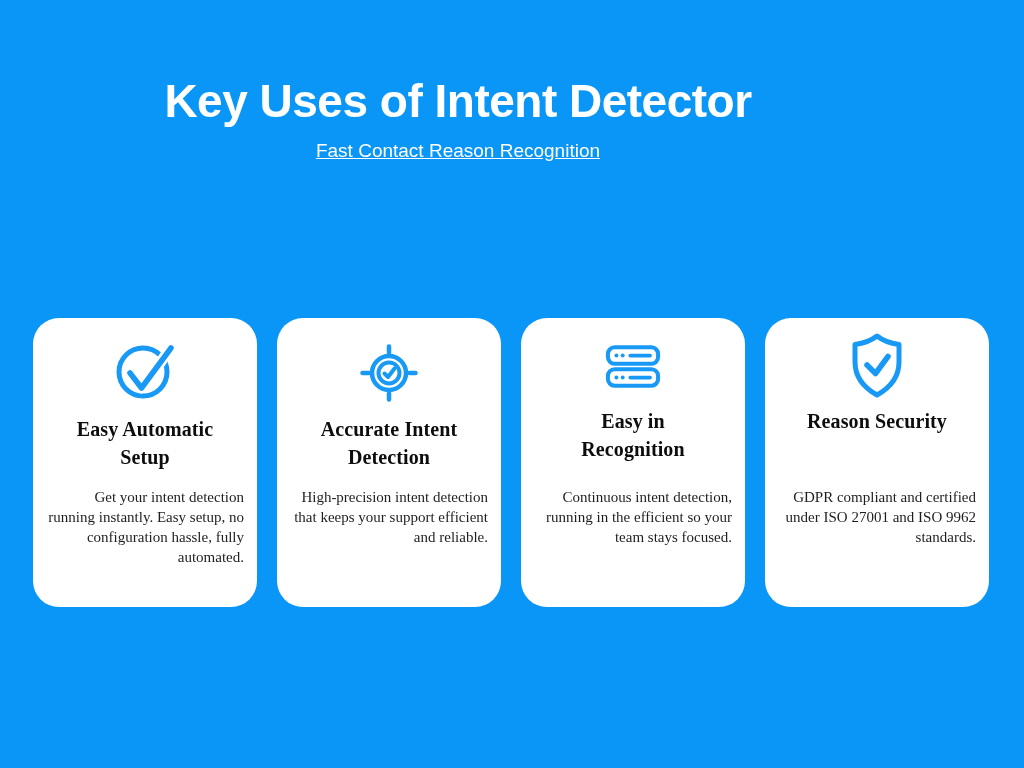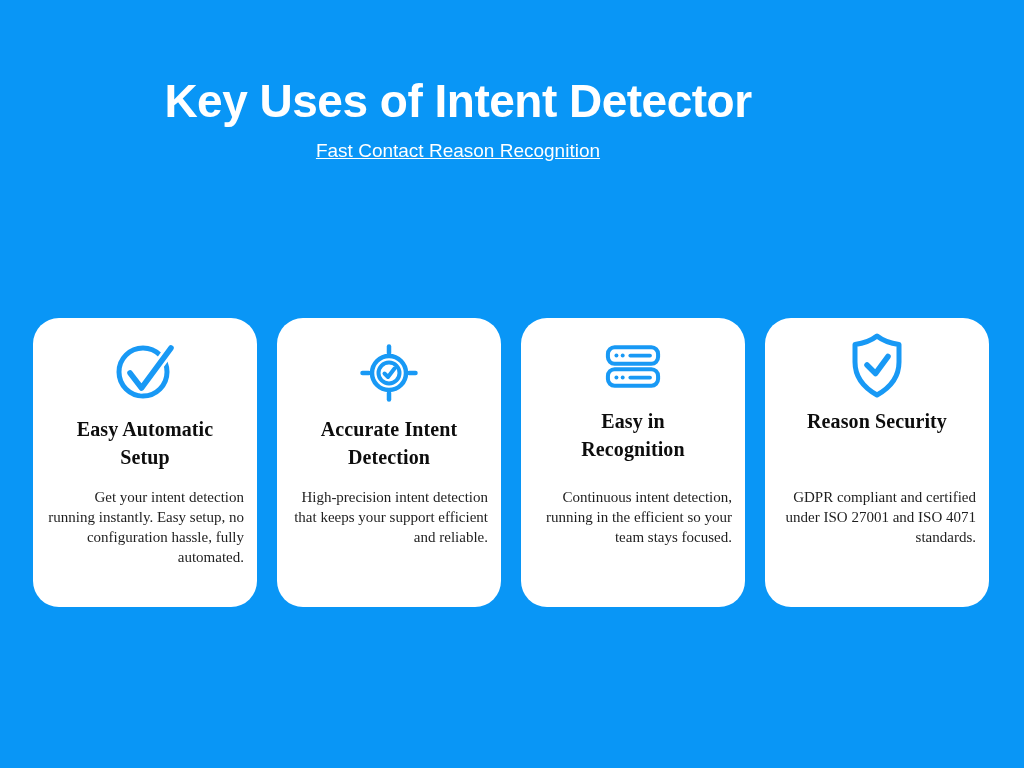--- a/index.html
+++ b/index.html
@@ -159,17 +159,17 @@
     <section class="card">
       <div class="icon-wrap">
         <svg width="62" height="68" viewBox="0 0 62 68" fill="none">
           <path d="M31 4 C38 9.5 45.5 11.5 53 12.5 L53 30 C53 45 44.5 55.5 31 63 C17.5 55.5 9 45 9 30 L9 12.5 C16.5 11.5 24 9.5 31 4 Z" stroke="currentColor" stroke-width="5" stroke-linejoin="round"></path>
           <path d="M21 33 L29.5 41.5 L42 24.5" stroke="currentColor" stroke-width="5.5" stroke-linecap="round" stroke-linejoin="round"></path>
         </svg>
       </div>
       <h2 class="heading">
         <span>Reason Security</span>
       </h2>
-      <p class="body-text">GDPR compliant and certified under ISO 27001 and ISO 4071 standards.</p>
+      <p class="body-text">GDPR compliant and certified under ISO 27001 and ISO 9962 standards.</p>
     </section>
 
   </div>
 </div>
 
 </body></html>

